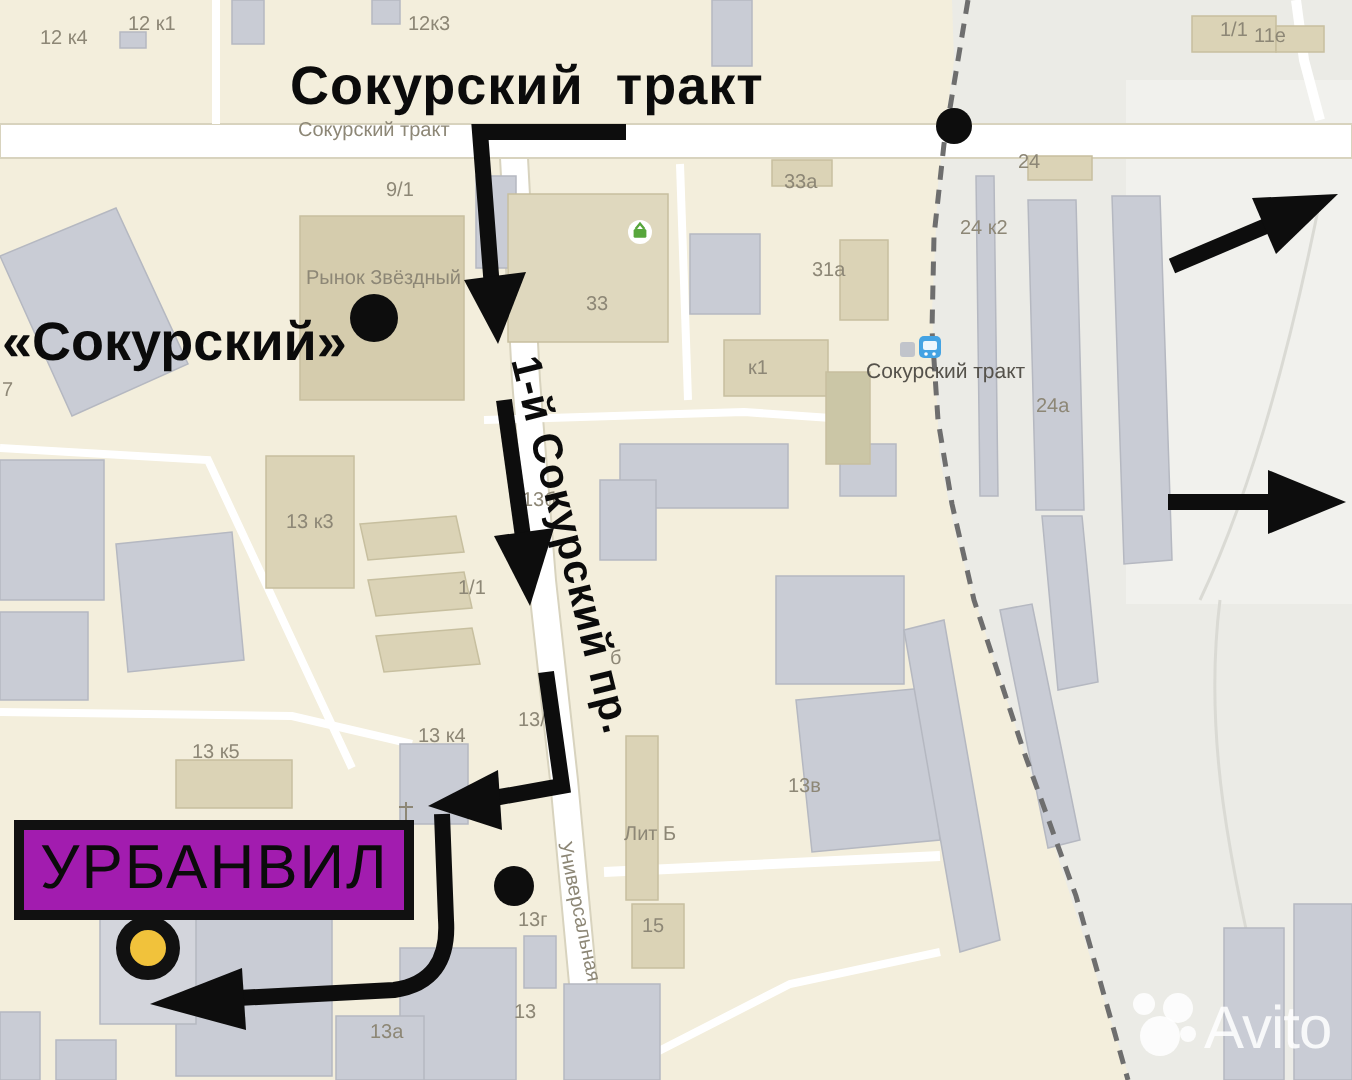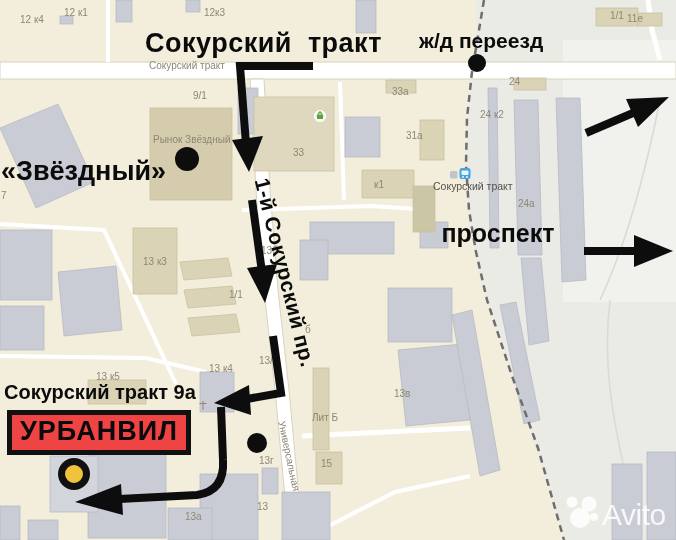--- a/index.html
+++ b/index.html
@@ -16,22 +16,22 @@
   
   .ann{position:absolute;font-weight:bold;color:#0B0B0B;line-height:1.05;white-space:pre;}
   .ann.title{font-size:27px;letter-spacing:.5px;}
   .ann.mid{font-size:27px;}
   .ann.sm{font-size:21px;}
   .ann.addr{font-size:20px;}
   .ann.canteen{font-size:26px;}
   .ann.prospekt{font-size:25px;width:172px;text-align:center;line-height:1.18;}
   .ann.street-rot{font-size:21px;transform:rotate(76deg);transform-origin:0 0;letter-spacing:.5px;}
   .brandbox{
-    position:absolute;left:7px;top:410px;background:#ef4444;border:5px solid #111;
-    padding:1px 8px 3px 8px;font-weight:bold;font-size:27px;color:#0B0B0B;
+    position:absolute;left:7px;top:410px;background:#a21caf;border:5px solid #111;
+    padding:1px 8px 3px 8px;font-weight:normal;font-size:31px;color:#0B0B0B;
     letter-spacing:1px;line-height:1.15;white-space:nowrap;
   }
   .watermark{position:absolute;left:552px;top:488px;width:126px;height:50px;}
   .watermark span{
     position:absolute;left:50px;top:12px;font-size:30px;font-weight:normal;
     color:rgba(255,255,255,.85);letter-spacing:-.5px;line-height:1;
   }
 </style>
 </head>
 <body>
@@ -184,25 +184,23 @@
       <polygon points="626,99 638,127 669,97"></polygon>
       <polygon points="634,235 634,267 673,251"></polygon>
     </g>
     <circle cx="477" cy="63" r="9" fill="#0D0D0D"></circle>
     <circle cx="187" cy="159" r="12" fill="#0D0D0D"></circle>
     <circle cx="257" cy="443" r="10" fill="#0D0D0D"></circle>
     <circle cx="74" cy="474" r="12.5" fill="#F1C23B" stroke="#111111" stroke-width="7"></circle>
   </svg>
 
   <div class="ann title" style="left:145px;top:29px">Сокурский  тракт</div>
-  <div class="ann sm" style="left:419px;top:30px">ж/д переезд</div>
-  <div class="ann mid" style="left:1px;top:157px">«Звёздный»</div>
-  <div class="ann prospekt" style="left:412px;top:219px"><span>проспект</span><br></div>
+  <div class="ann mid" style="left:1px;top:157px">«Сокурский»</div>
+  <div class="ann prospekt" style="left:412px;top:219px"><br></div>
   <div class="ann street-rot" style="left:272px;top:176px">1-й Сокурский пр.</div>
-  <div class="ann addr" style="left:4px;top:382px">Сокурский тракт 9а</div>
   <div class="brandbox">УРБАНВИЛ</div>
 
   <div class="watermark">
     <svg width="48" height="48" viewBox="0 0 48 48">
       <g fill="rgba(255,255,255,0.85)">
         <circle cx="28" cy="30" r="10"></circle>
         <circle cx="20" cy="14" r="5.5"></circle>
         <circle cx="37" cy="16" r="7.5"></circle>
         <circle cx="42" cy="29" r="4"></circle>
       </g>

